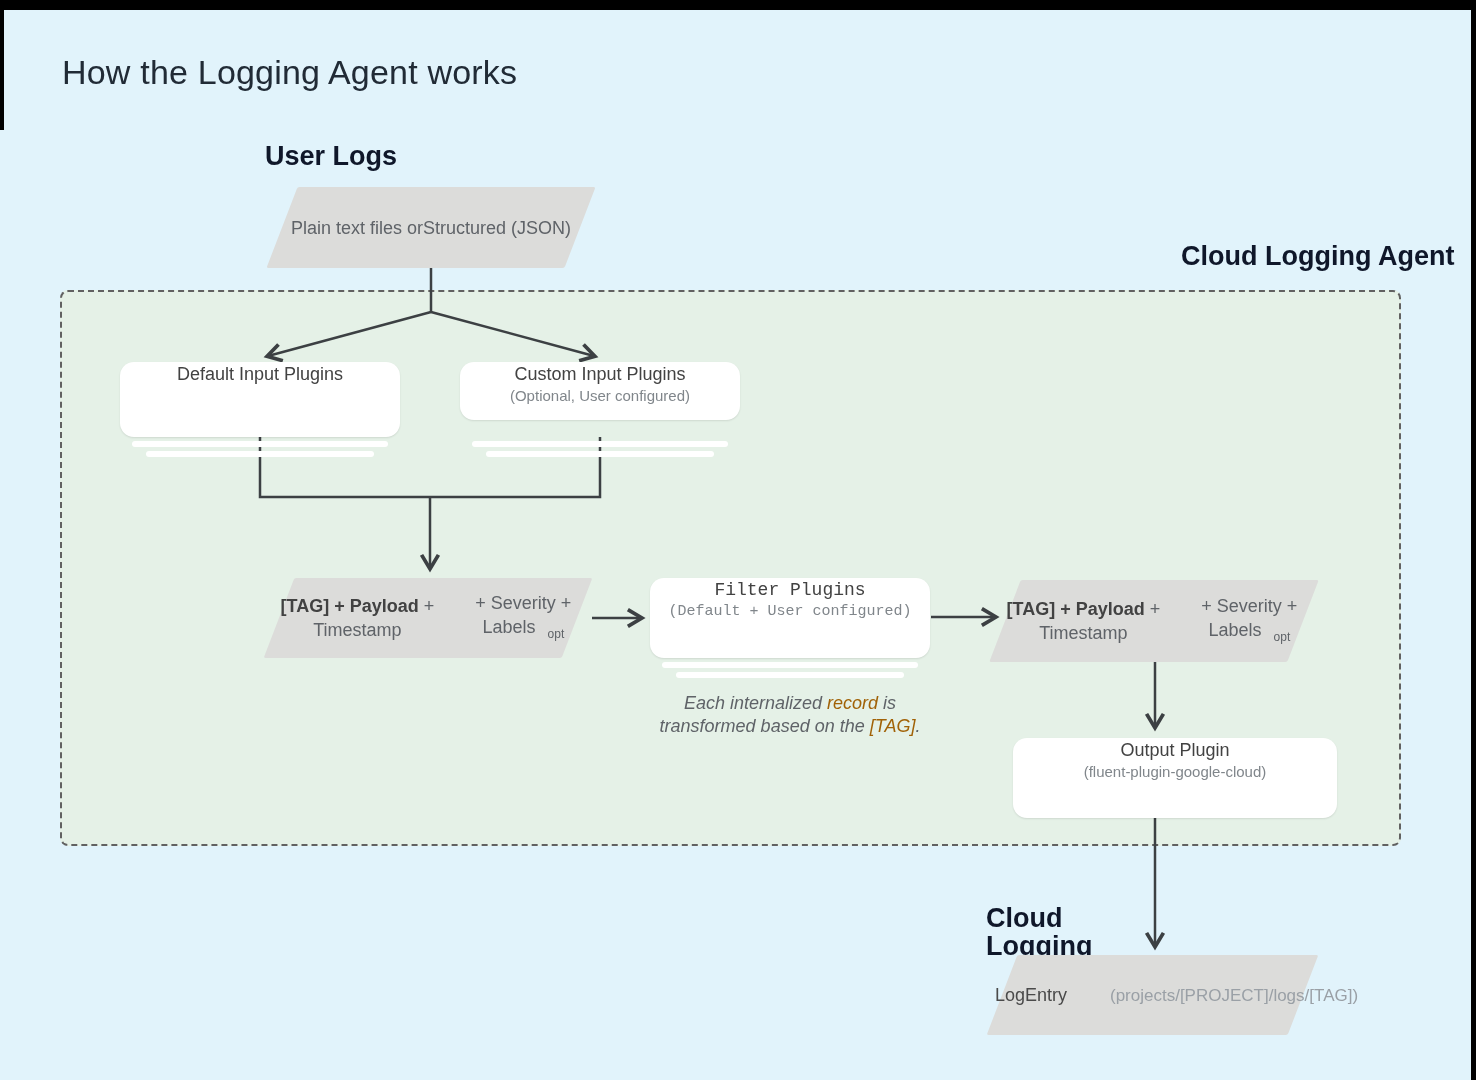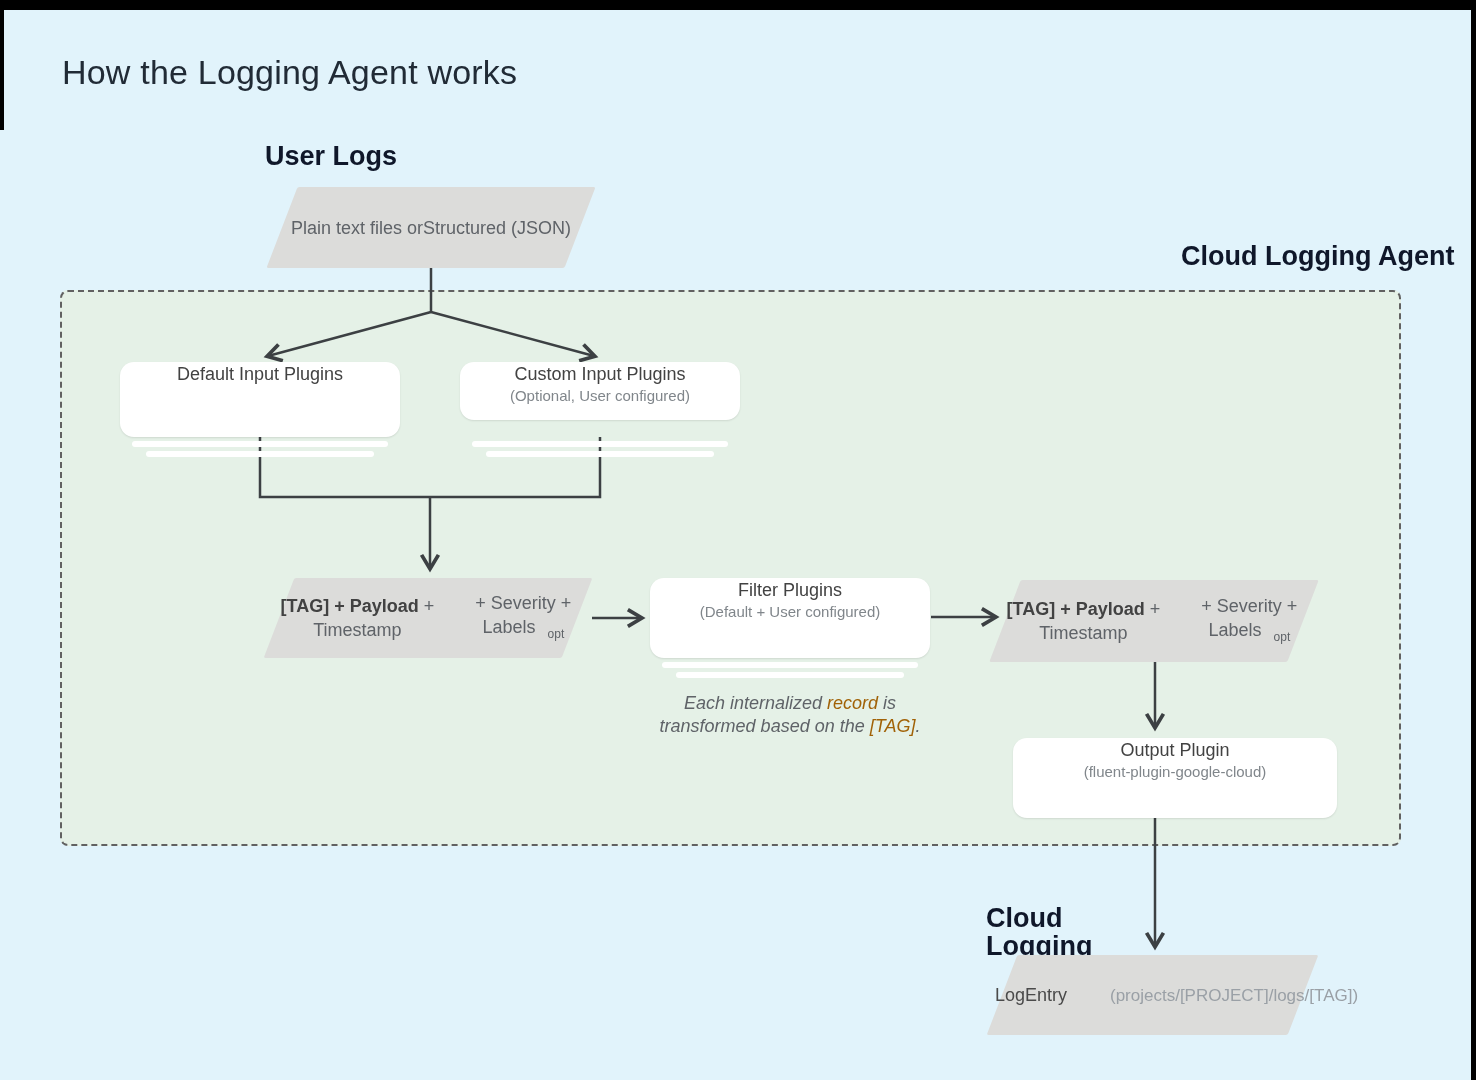--- a/index.html
+++ b/index.html
@@ -126,21 +126,21 @@
   <div class="stack-bar" style="left:486px;top:451px;width:228px;"></div>
 
   <div class="pgram" style="left:262px;top:578px;width:332px;height:80px;">
     <div class="pgram-shape"></div>
     <div class="pgram-content">
       <div><span class="bold">[TAG] + Payload</span><span> + Timestamp</span></div>
       <div><span>+ Severity + Labels</span><span class="sub">opt</span></div>
     </div>
   </div>
 
-  <div class="node" style="left:650px;top:578px;width:280px;height:80px;">
+  <div class="node" style="left:650px;top:578px;width:280px;height:80px;font-family:Liberation Mono, monospace;">
     <div class="node-title">Filter Plugins</div>
     <div class="node-subtitle">(Default + User configured)</div>
   </div>
   <div class="stack-bar" style="left:662px;top:662px;width:256px;"></div>
   <div class="stack-bar" style="left:676px;top:672px;width:228px;"></div>
 
   <div class="caption">
     <span>Each internalized </span><b>record</b><span> is</span><br>
     <span>transformed based on the </span><b>[TAG]</b><span>.</span>
   </div>

